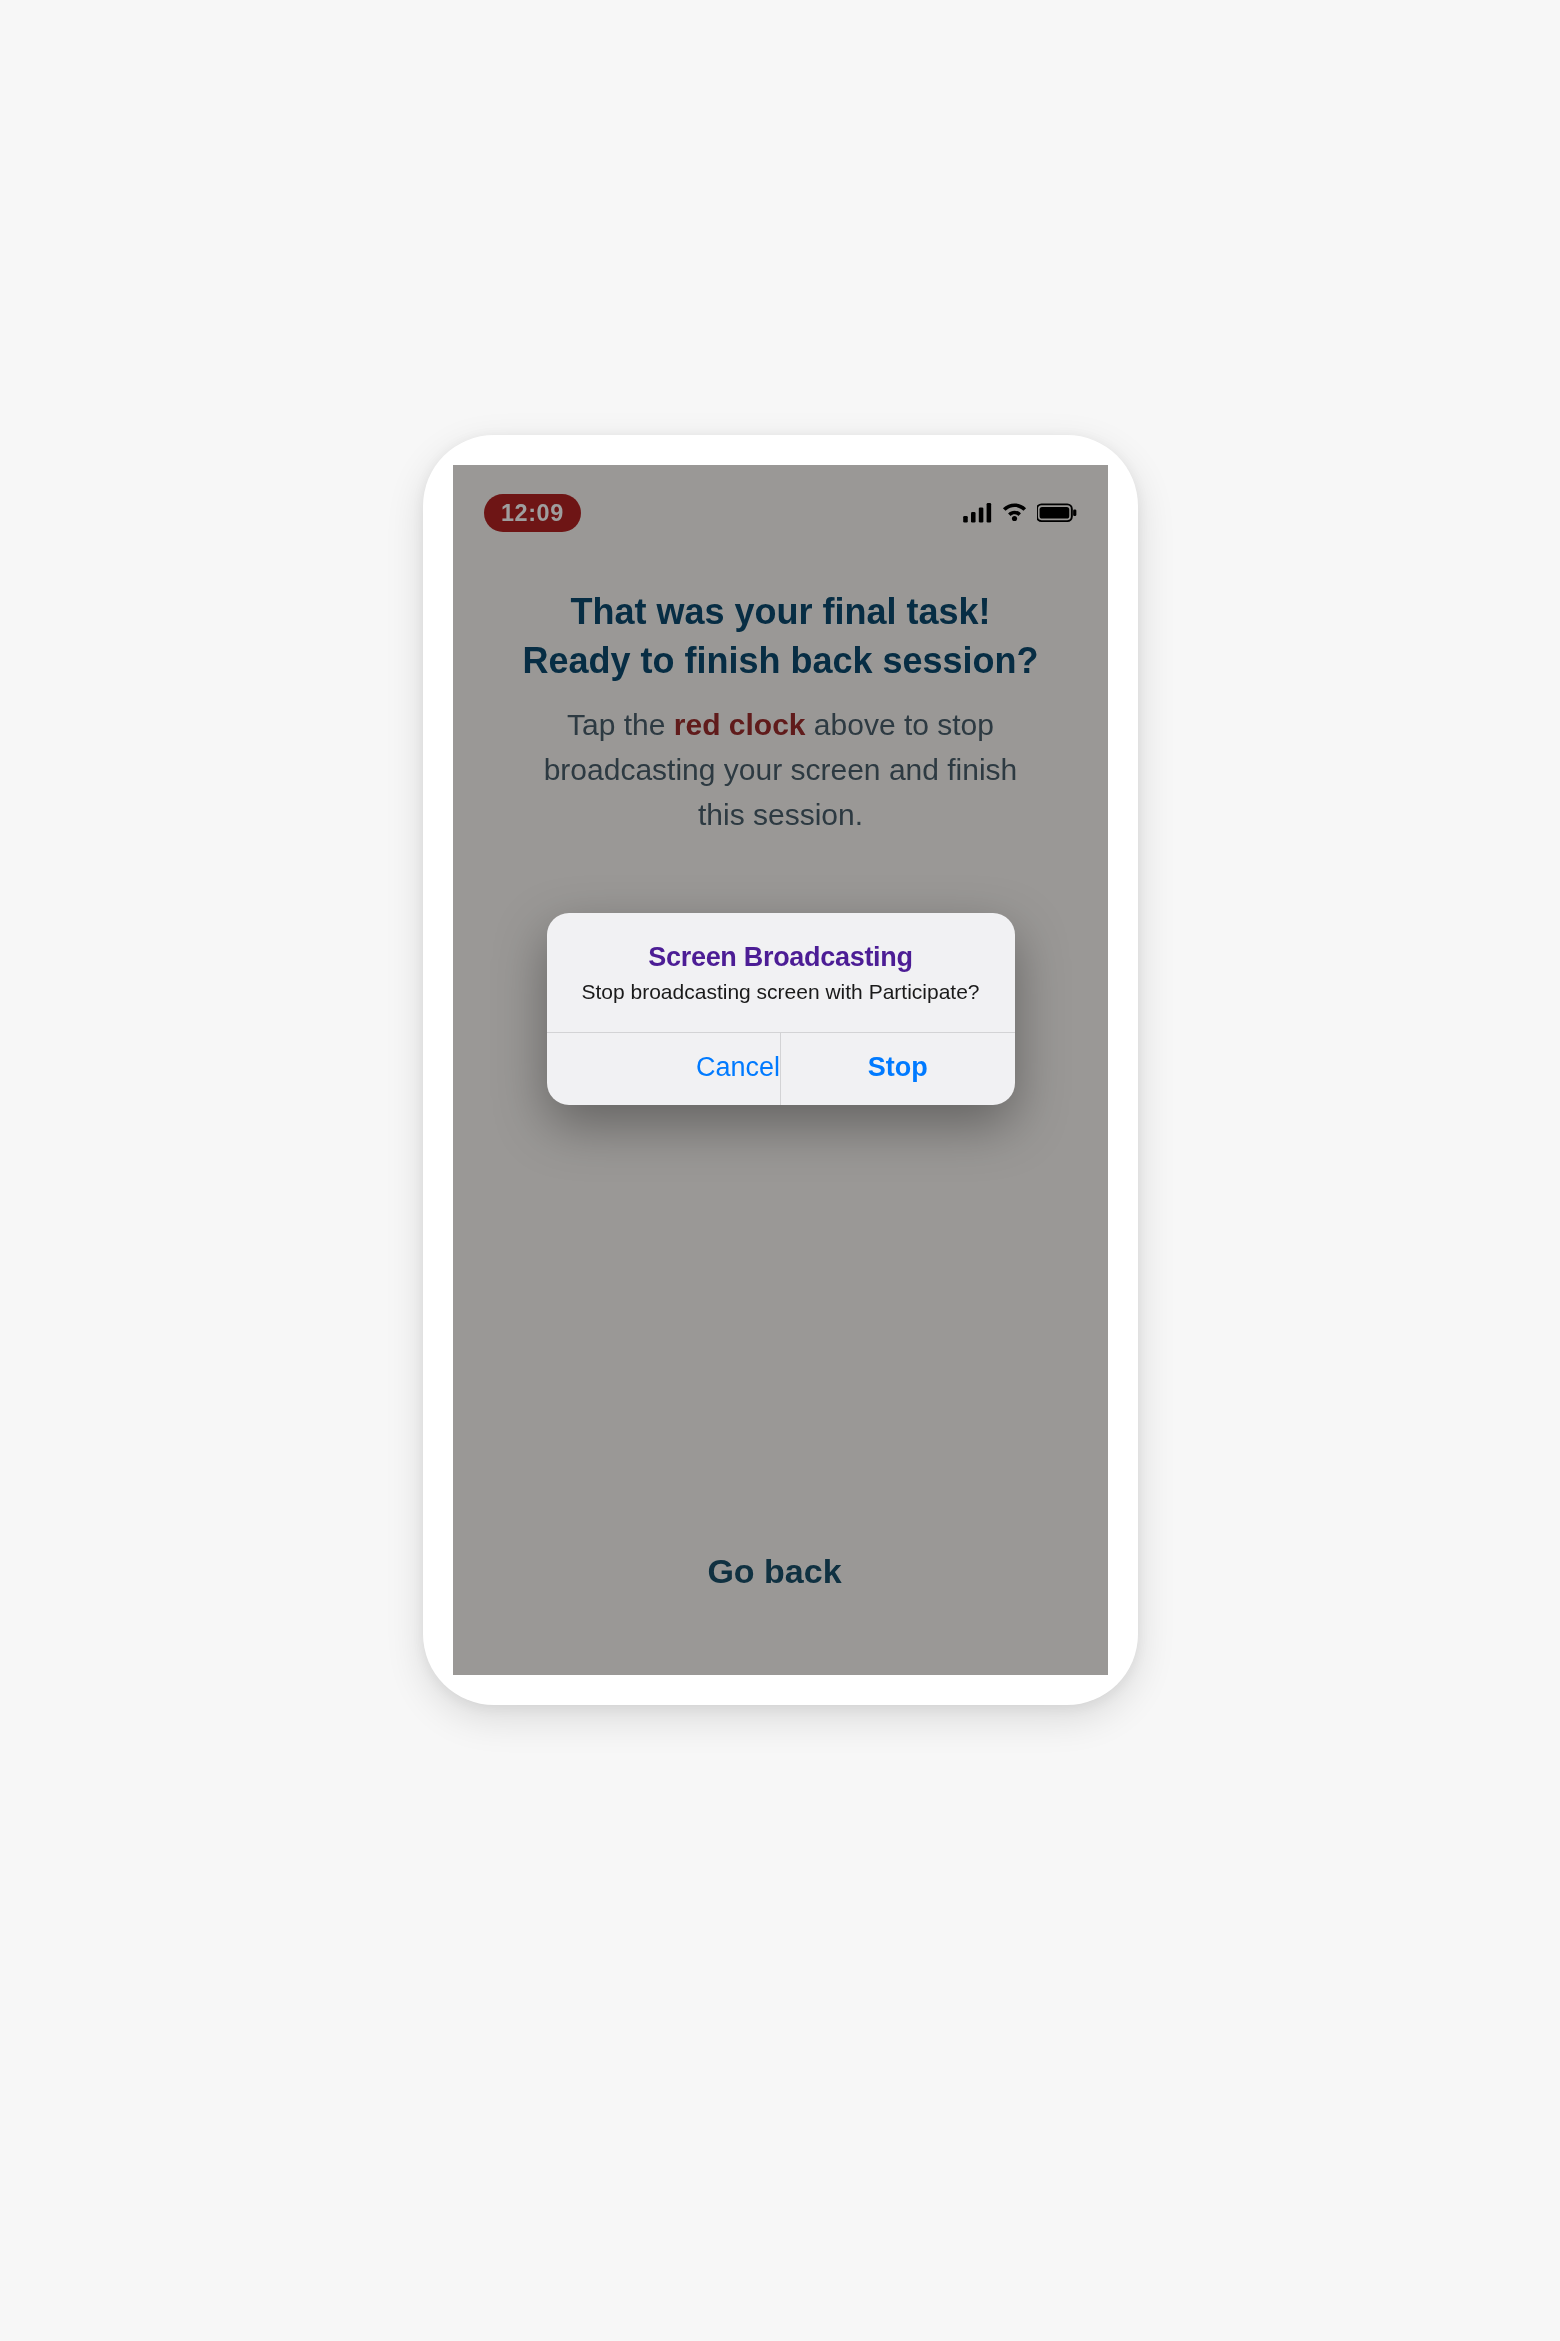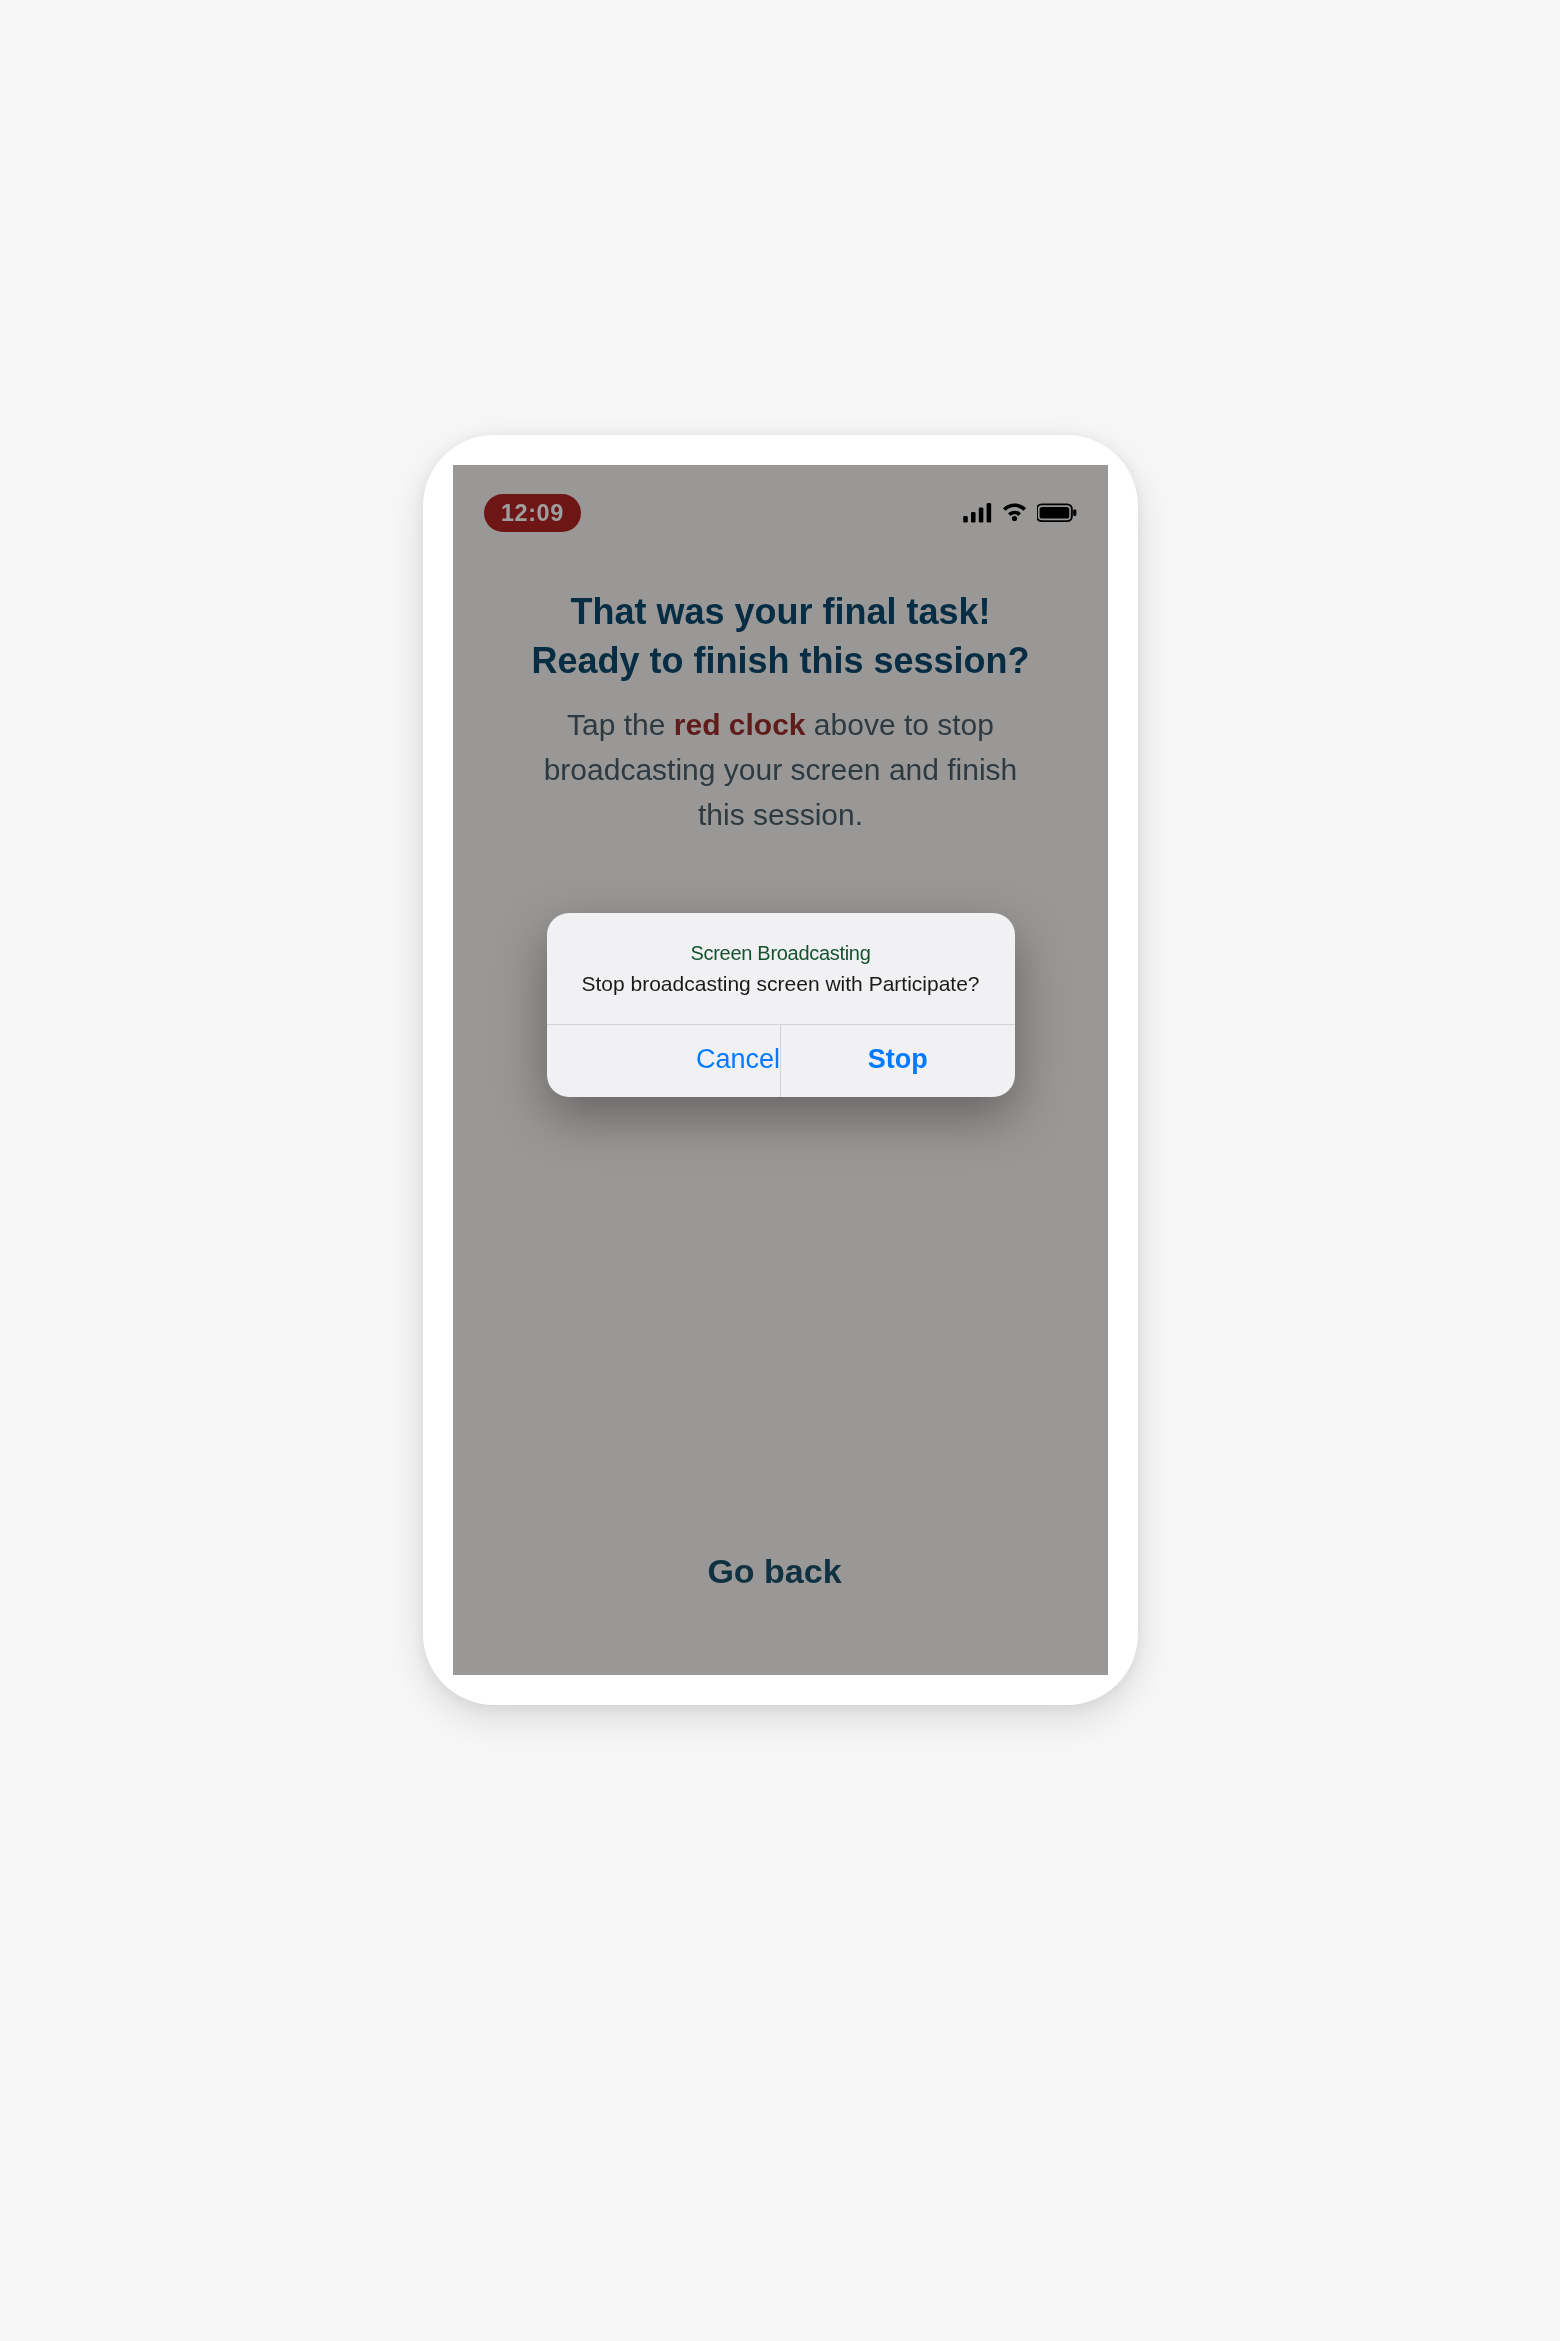--- a/index.html
+++ b/index.html
@@ -115,23 +115,23 @@
       border-radius: 22px;
       box-shadow: 0 19.5px 52px rgba(0,0,0,0.35);
       z-index: 20;
       overflow: hidden;
     }
     .alert-body {
       padding: 29px 26px 25px 26px;
       text-align: center;
     }
     .alert-title {
-      font-size: 20px;
-      font-weight: 400;
-      color: #14532d;
+      font-size: 27px;
+      font-weight: 700;
+      color: #4c1d95;
       margin-bottom: 5.2px;
       letter-spacing: -0.3px;
     }
     .alert-message {
       font-size: 21px;
       font-weight: 400;
       color: #1a1a1a;
       line-height: 1.35;
     }
     .alert-actions {
@@ -189,21 +189,21 @@
                 <rect x="4" y="6" width="46" height="18" rx="4" fill="#000"></rect>
                 <rect x="56" y="10" width="5" height="10" rx="2" fill="#000"></rect>
               </svg>
           </span>
         </div>
       </div>
 
       <div class="main-content">
         <div class="heading">
           <div>That was your final task!</div>
-          <div>Ready to finish this session?</div>
+          <div>Ready to finish back session?</div>
         </div>
         <div class="instruction">
           <span>Tap the </span><span class="red-clock">red clock</span><span> above to stop broadcasting your screen and finish this session.</span>
         </div>
       </div>
 
       <div class="go-back-button">Go back</div>
     </div>
 
     <div class="screen-overlay"></div>

